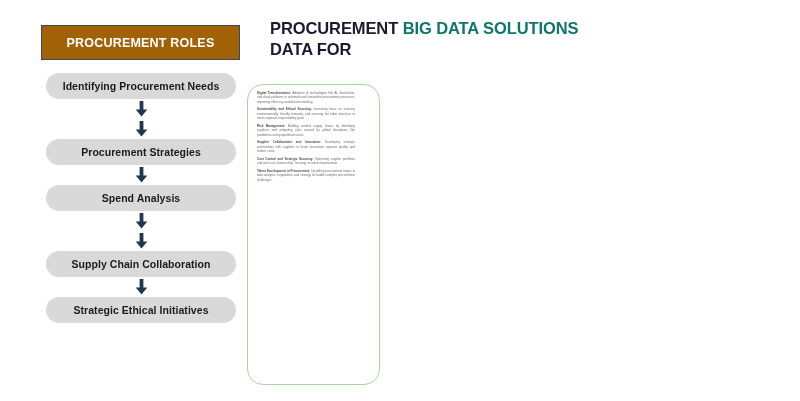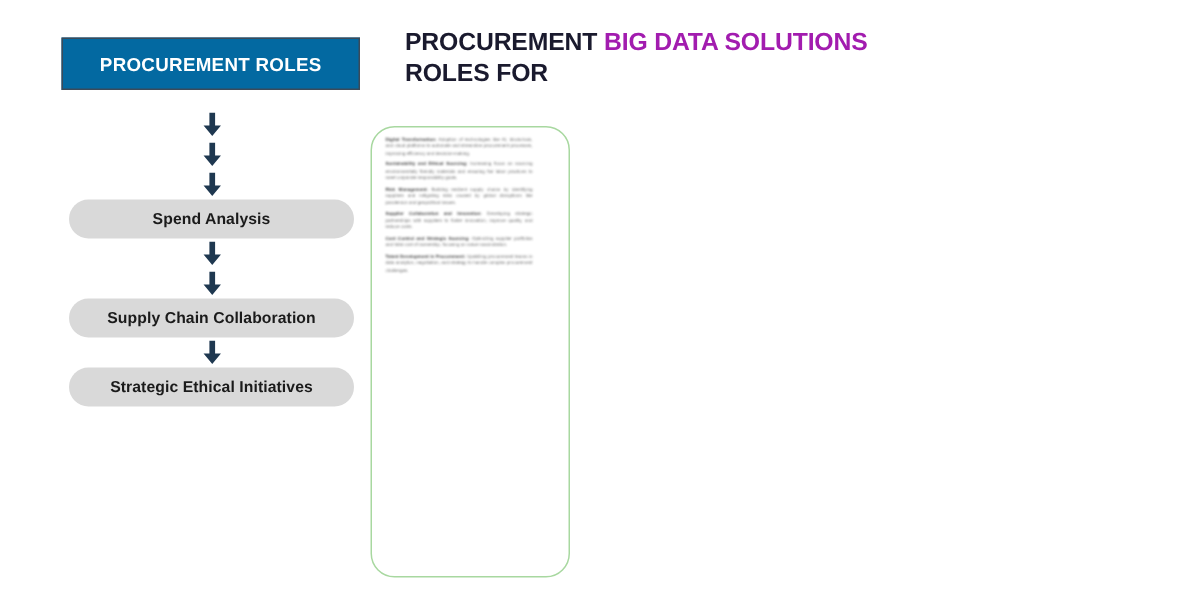--- a/index.html
+++ b/index.html
@@ -16,21 +16,21 @@
     -webkit-font-smoothing: antialiased;
   }
 
   
   #roles-header {
     position: absolute;
     left: 41px;
     top: 25px;
     width: 199px;
     height: 35px;
-    background: #0369a1;
+    background: #a16207;
     border: 1px solid #3b4a59;
     box-sizing: border-box;
     display: flex;
     align-items: center;
     justify-content: center;
   }
   #roles-header .label {
     color: #ffffff;
     font-size: 12.5px;
     font-weight: bold;
@@ -75,21 +75,21 @@
     position: absolute;
     left: 270px;
     top: 18px;
     width: 330px;
     font-size: 16.5px;
     font-weight: bold;
     line-height: 21px;
     letter-spacing: -0.1px;
   }
   #main-title .t-dark { color: #1a1a2e; }
-  #main-title .t-blue { color: #a21caf; }
+  #main-title .t-blue { color: #0f766e; }
 
   
   #detail-panel {
     position: absolute;
     left: 247px;
     top: 84px;
     width: 133px;
     height: 301px;
     border: 1.2px solid #a8d8a0;
     border-radius: 16px;
@@ -117,32 +117,38 @@
 </style>
 </head>
 <body>
 
 <div id="roles-header">
   <span class="label">PROCUREMENT ROLES</span>
 </div>
 
 <div id="flow">
 
-  <div class="flow-arrow">
-    <svg width="13" height="16" viewBox="0 0 13 16">
-        <path d="M4.6 0 H8.4 V8.6 H12.3 L6.5 15.6 L0.7 8.6 H4.6 Z" fill="#1f3850"></path>
-      </svg>
-  </div>
-
-  <div class="flow-arrow">
-    <svg width="13" height="16" viewBox="0 0 13 16">
-        <path d="M4.6 0 H8.4 V8.6 H12.3 L6.5 15.6 L0.7 8.6 H4.6 Z" fill="#1f3850"></path>
-      </svg>
-  </div>
-
+  <div class="flow-node">
+    <span class="node-label">Identifying Procurement Needs</span>
+  </div>
+  <div class="flow-arrow">
+    <svg width="13" height="16" viewBox="0 0 13 16">
+        <path d="M4.6 0 H8.4 V8.6 H12.3 L6.5 15.6 L0.7 8.6 H4.6 Z" fill="#1f3850"></path>
+      </svg>
+  </div>
+
+  <div class="flow-arrow">
+    <svg width="13" height="16" viewBox="0 0 13 16">
+        <path d="M4.6 0 H8.4 V8.6 H12.3 L6.5 15.6 L0.7 8.6 H4.6 Z" fill="#1f3850"></path>
+      </svg>
+  </div>
+
+  <div class="flow-node">
+    <span class="node-label">Procurement Strategies</span>
+  </div>
   <div class="flow-arrow">
     <svg width="13" height="16" viewBox="0 0 13 16">
         <path d="M4.6 0 H8.4 V8.6 H12.3 L6.5 15.6 L0.7 8.6 H4.6 Z" fill="#1f3850"></path>
       </svg>
   </div>
 
   <div class="flow-node">
     <span class="node-label">Spend Analysis</span>
   </div>
   <div class="flow-arrow">
@@ -167,21 +173,21 @@
   </div>
 
   <div class="flow-node">
     <span class="node-label">Strategic Ethical Initiatives</span>
   </div>
 
 </div>
 
 <div id="main-title">
   <span class="t-dark">PROCUREMENT</span><span class="t-dark">&nbsp;</span><span class="t-blue">BIG DATA SOLUTIONS</span><br>
-  <span class="t-dark">ROLES FOR</span>
+  <span class="t-dark">DATA FOR</span>
 </div>
 
 <div id="detail-panel">
   <div id="detail-body">
 
     <div class="sect">
       <span class="sect-head">Digital Transformation:</span><span> Adoption of technologies like AI, blockchain, and cloud platforms to automate and streamline procurement processes, improving efficiency and decision-making.</span>
     </div>
 
     <div class="sect">

